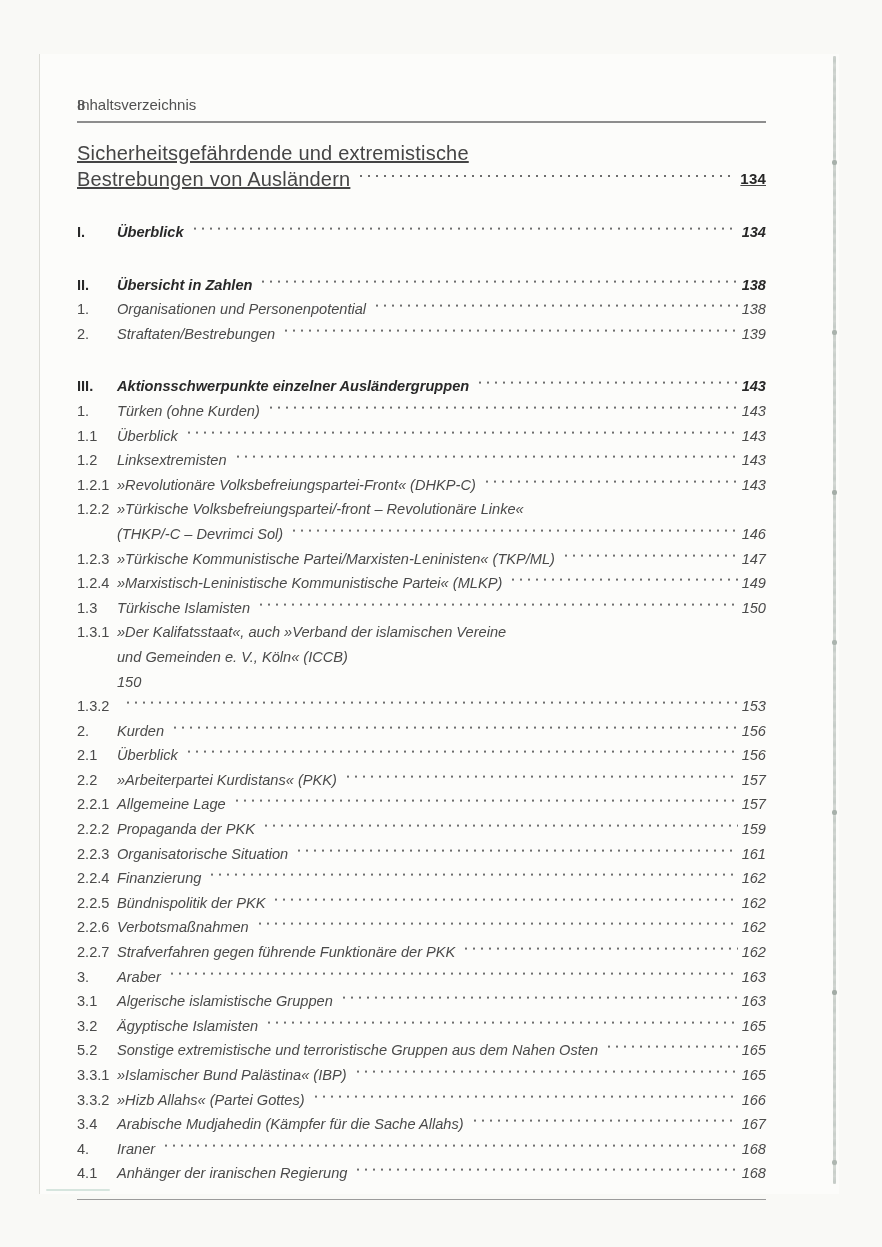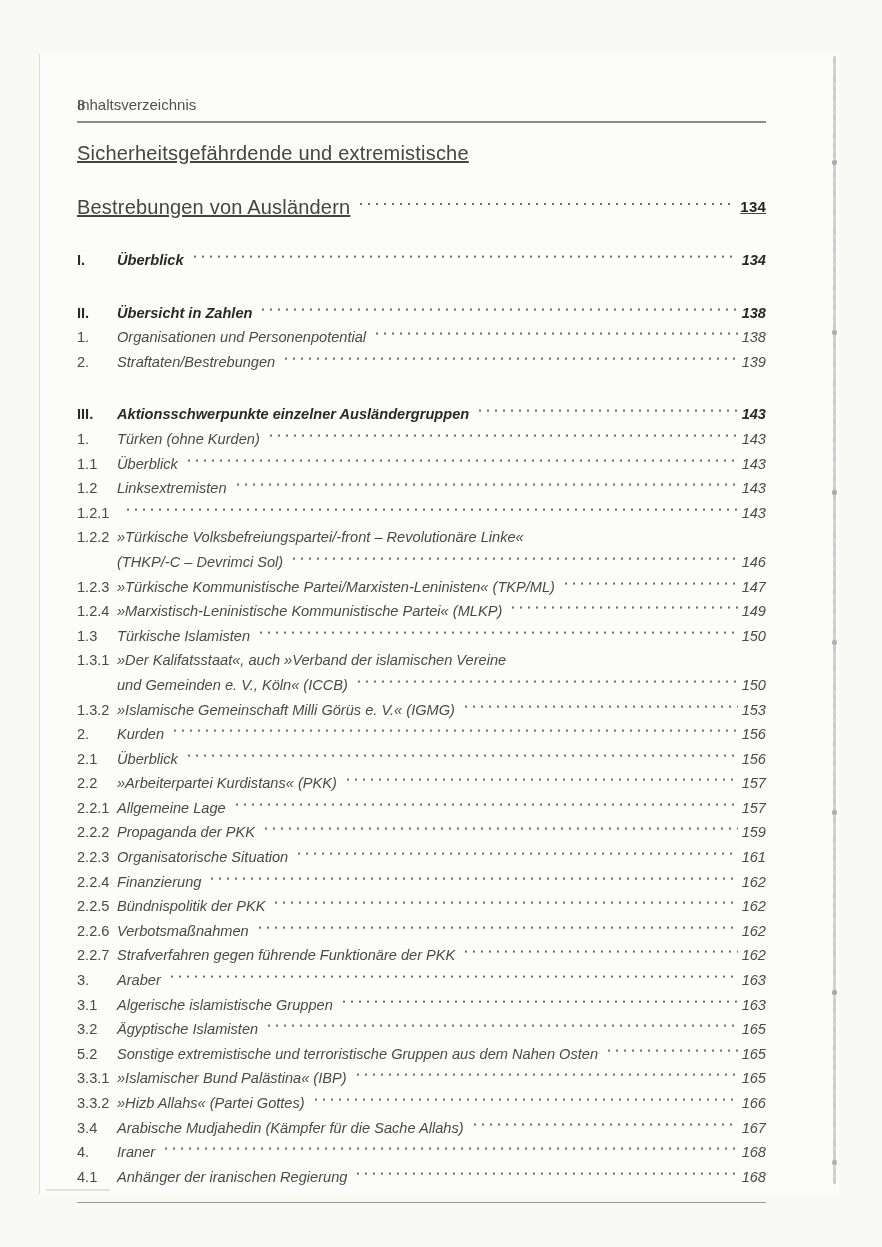--- a/index.html
+++ b/index.html
@@ -24,21 +24,21 @@
     padding-bottom:8px;border-bottom:2px solid #8d8d8d;
   }
   .hdr .pageno{flex:none;}
   .hdr .hdr-title{position:absolute;left:0;right:16px;text-align:left;}
   
   .main-title{
     margin-top:17px;font-size:20px;line-height:26px;color:#454545;
     letter-spacing:0.2px;
     text-decoration:underline;
   }
-  .main-title .tline2{display:flex;align-items:center;margin-top:28px;}
+  .main-title .tline2{display:flex;align-items:center;}
   .main-title .pg{font-weight:bold;font-size:15px;color:#262626;}
   
   .entries{margin-top:16px;}
   .row{display:flex;font-size:14.6px;line-height:24.6px;}
   .row.gap{margin-top:28px;}
   .num{flex:none;width:40px;}
   .rest{flex:1;display:flex;flex-direction:column;min-width:0;}
   .line1,.line2{display:flex;align-items:baseline;font-style:italic;}
   .leader{
     flex:1;align-self:stretch;margin:0 4px 0 7px;
@@ -185,20 +185,21 @@
         <span class="pg">143</span>
       </span>
 
     </span>
   </div>
 
   <div class="row">
     <span class="num">1.2.1</span>
     <span class="rest">
       <span class="line1">
+        <span class="t">»Revolutionäre Volksbefreiungspartei-Front« (DHKP-C)</span>
         <span class="leader"></span>
         <span class="pg">143</span>
       </span>
 
     </span>
   </div>
 
   <div class="row twoline">
     <span class="num">1.2.2</span>
     <span class="rest">
@@ -250,33 +251,32 @@
     </span>
   </div>
 
   <div class="row twoline">
     <span class="num">1.3.1</span>
     <span class="rest">
       <span class="line1">
         <span class="t">»Der Kalifatsstaat«, auch »Verband der islamischen Vereine</span>
 
       </span>
-      <span class="line2" style="display: flex;">
+      <span class="line2" style="display: flex; flex-direction: column;">
         <span class="t2">und Gemeinden e. V., Köln« (ICCB)</span>
         <span class="leader"></span>
         <span class="pg2">150</span>
       </span>
     </span>
   </div>
 
   <div class="row">
     <span class="num">1.3.2</span>
     <span class="rest">
       <span class="line1">
-        <span class="t">»Islamische Gemeinschaft Milli Görüs e. V.« (IGMG)</span>
         <span class="leader"></span>
         <span class="pg">153</span>
       </span>
 
     </span>
   </div>
 
   <div class="row">
     <span class="num">2.</span>
     <span class="rest">

